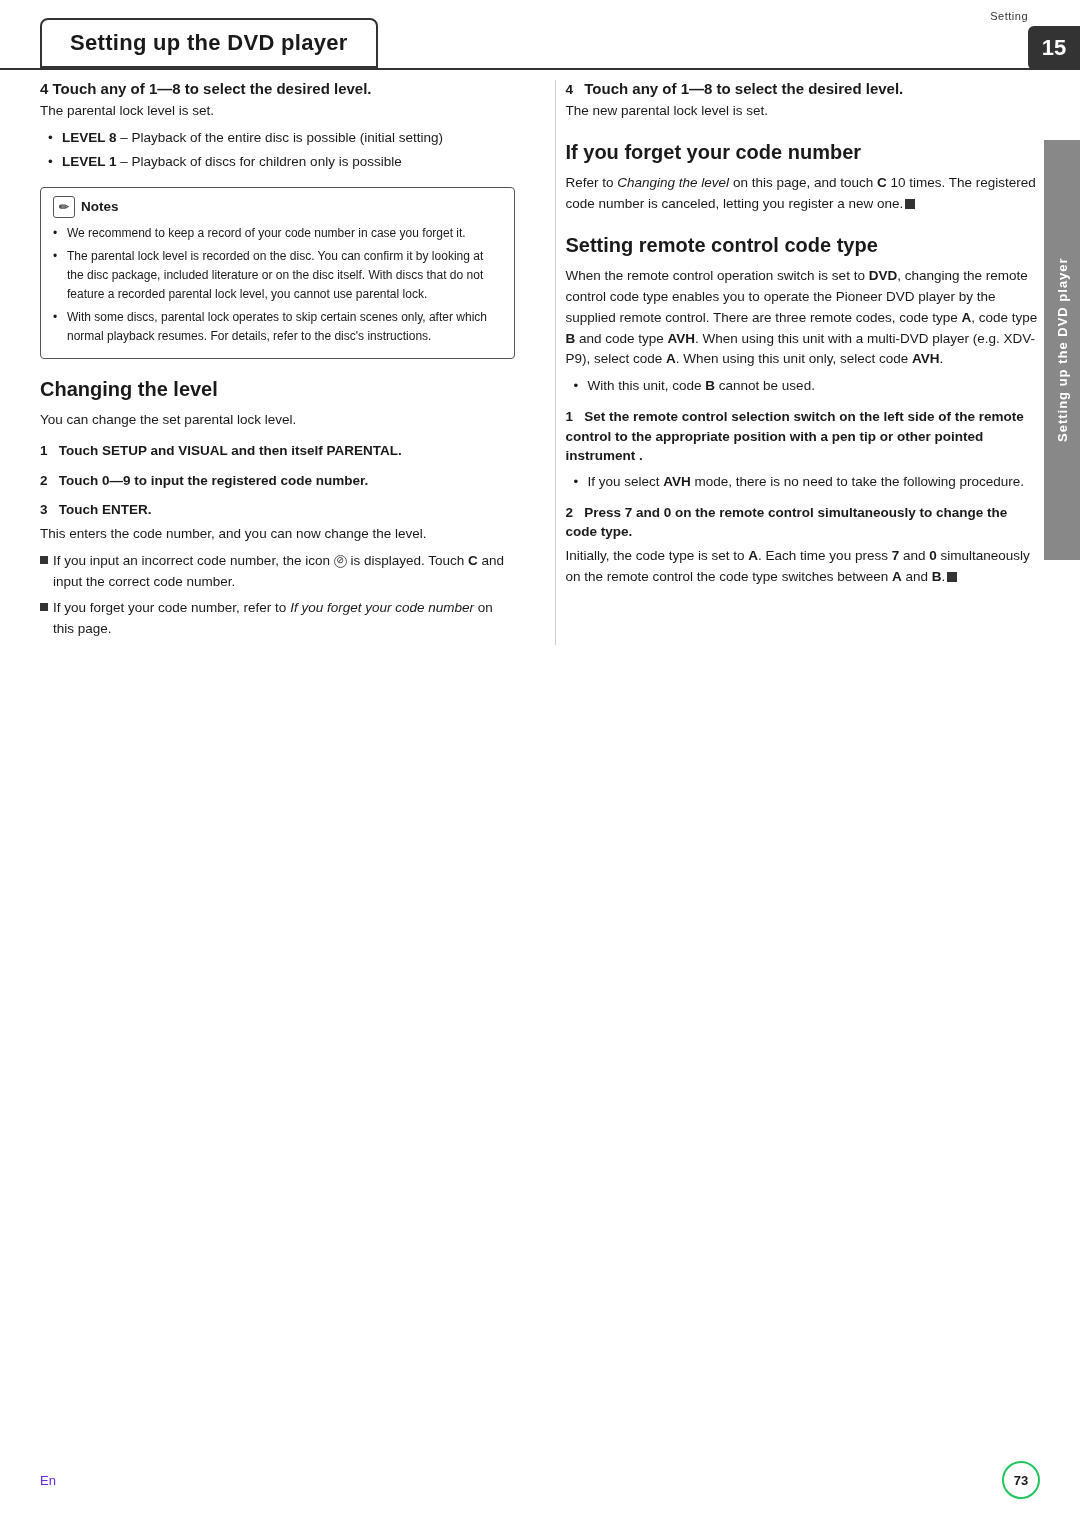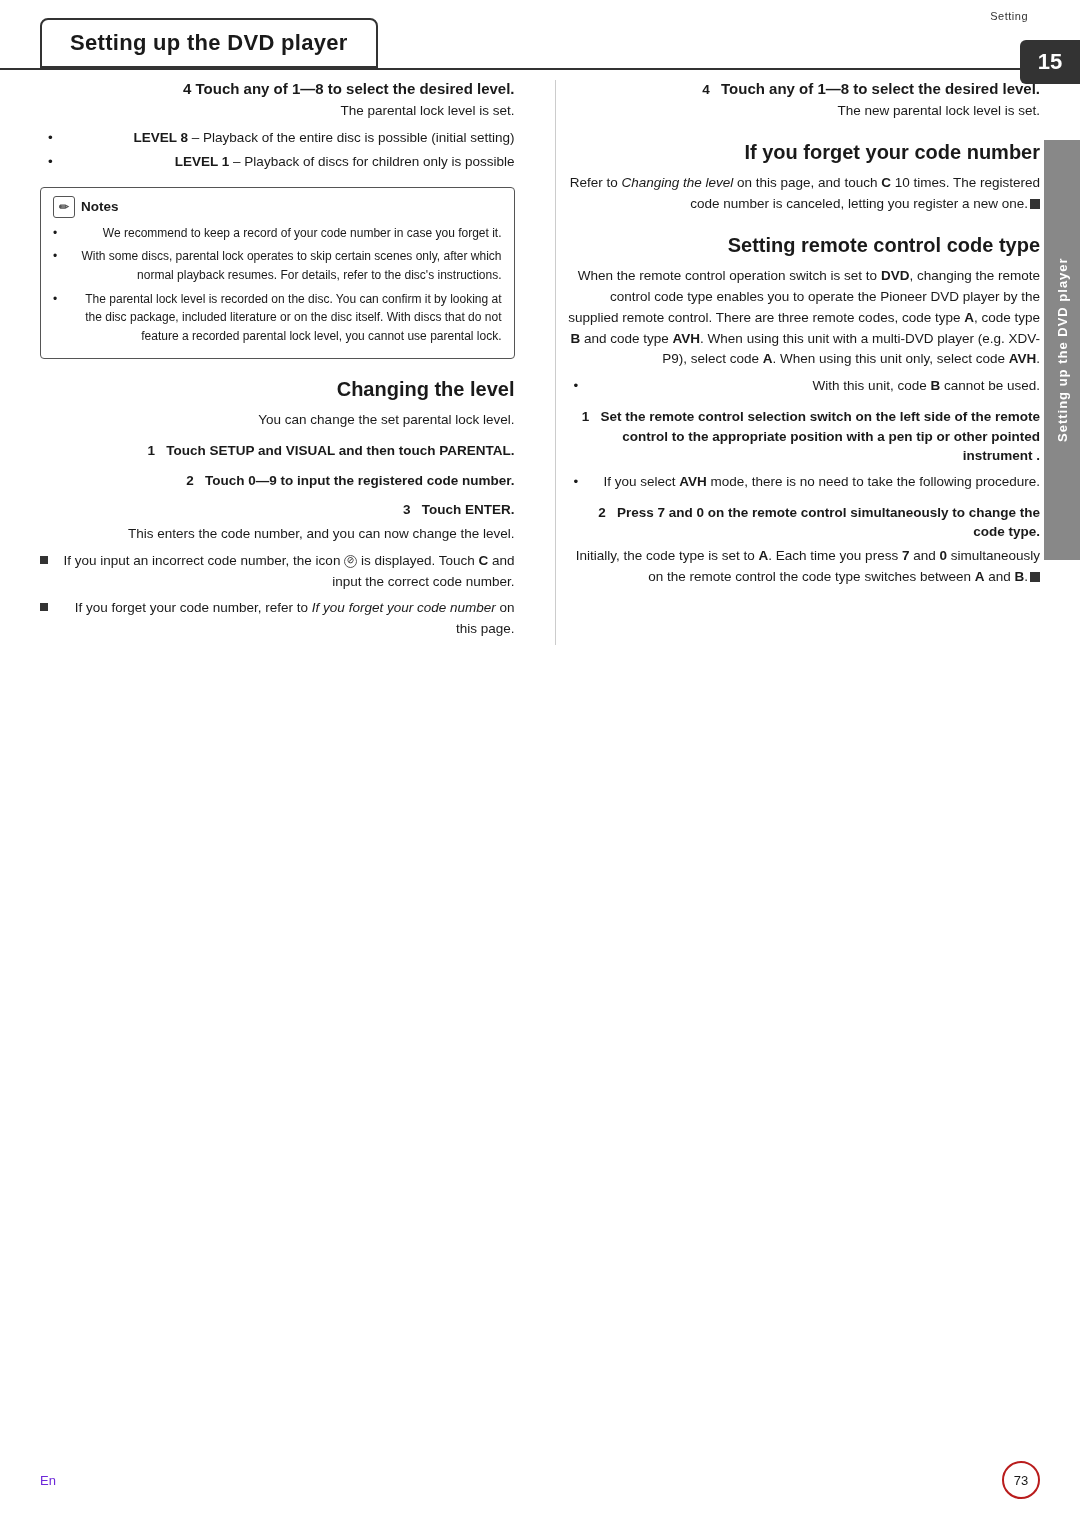--- a/index.html
+++ b/index.html
@@ -58,27 +58,27 @@
       margin-right: 52px;
       margin-top: 10px;
       letter-spacing: 0.5px;
     }
 
     .section-number-badge {
       background: #333;
       color: #fff;
       font-size: 22px;
       font-weight: 900;
-      width: 60px;
+      width: 52px;
       height: 44px;
       display: flex;
       align-items: center;
       justify-content: center;
       border-radius: 6px 0 0 6px;
-      margin-top: 18px;
+      margin-top: 4px;
       position: absolute;
       right: 0;
       top: 22px;
     }
 
     
     .side-label {
       position: absolute;
       right: 0;
       top: 140px;
@@ -97,21 +97,20 @@
       letter-spacing: 1px;
       z-index: 10;
     }
 
     
     .content-area {
       display: flex;
       padding: 0 40px 30px 40px;
       gap: 30px;
       margin-top: 10px;
-      text-align: right;
     }
 
     .left-col {
       flex: 1;
       padding-right: 10px;
     }
 
     .right-col {
       flex: 1;
       padding-left: 10px;
@@ -283,22 +282,22 @@
       padding: 0 40px;
     }
 
     .footer-lang {
       font-size: 13px;
       color: #6d28d9;
     }
 
     .footer-page {
       font-size: 13px;
-      font-weight: 400;
-      border: 2px solid #b91c1c;
+      font-weight: 700;
+      border: 2px solid #22c55e;
       border-radius: 50%;
       width: 38px;
       height: 38px;
       display: flex;
       align-items: center;
       justify-content: center;
     }
   </style>
 </head>
 <body>
@@ -333,30 +332,30 @@
         </li>
       </ul>
 
       <div class="notes-box">
         <div class="notes-title">
           <div class="notes-icon">✏</div>
           <span>Notes</span>
         </div>
         <ul class="notes-list">
           <li>We recommend to keep a record of your code number in case you forget it.</li>
+          <li>The parental lock level is recorded on the disc. You can confirm it by looking at the disc package, included literature or on the disc itself. With discs that do not feature a recorded parental lock level, you cannot use parental lock.</li>
           <li>With some discs, parental lock operates to skip certain scenes only, after which normal playback resumes. For details, refer to the disc's instructions.</li>
-          <li>The parental lock level is recorded on the disc. You can confirm it by looking at the disc package, included literature or on the disc itself. With discs that do not feature a recorded parental lock level, you cannot use parental lock.</li>
         </ul>
       </div>
 
       <h2 class="major-heading">Changing the level</h2>
       <p class="sub-text">You can change the set parental lock level.</p>
 
       <p class="step-heading">
-        <span class="step-number">1 &nbsp; </span><span class="inline-bold">Touch SETUP and VISUAL and then touch PARENTAL.</span>
+        <span class="step-number">1 &nbsp; </span><span class="inline-bold">Touch SETUP and VISUAL and then itself PARENTAL.</span>
       </p>
 
       <p class="step-heading">
         <span class="step-number">2 &nbsp; </span><span class="inline-bold">Touch 0—9 to input the registered code number.</span>
       </p>
 
       <p class="step-heading">
         <span class="step-number">3 &nbsp; </span><span class="inline-bold">Touch ENTER.</span>
       </p>
 

